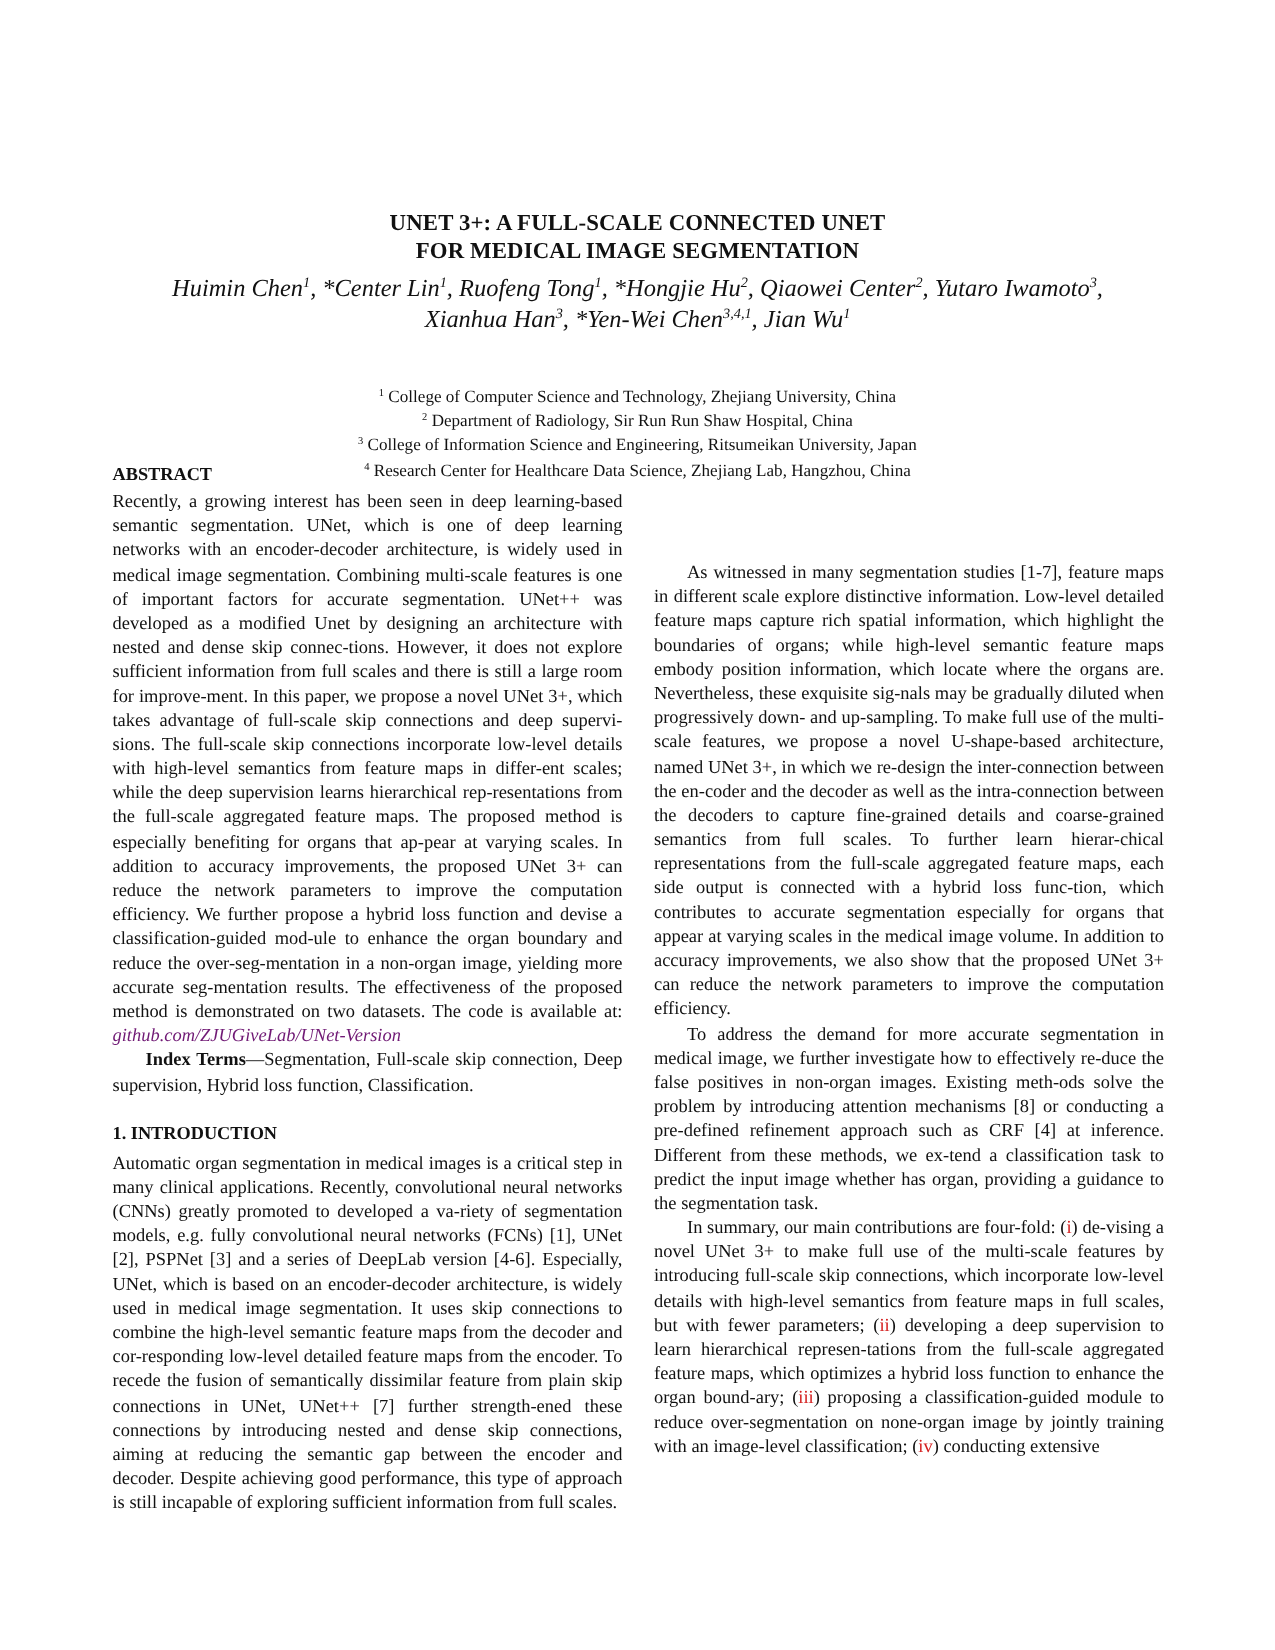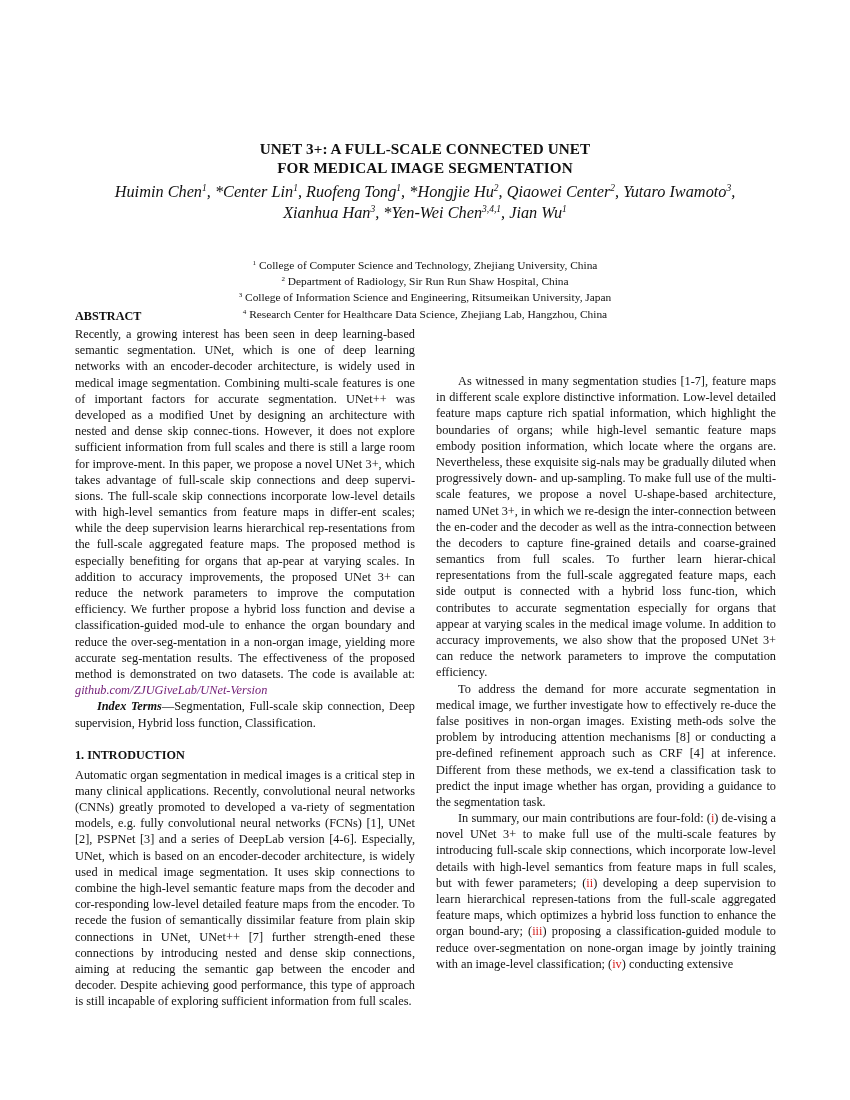--- a/index.html
+++ b/index.html
@@ -29,21 +29,21 @@
   .col-right { left: 436px; top: 308px; }
 
   .section-head {
     text-align: left; font-weight: bold; font-size: 12.2px;
     line-height: 16px; margin: 0 0 2px 0;
   }
   .section-head.intro { margin-top: 16px; margin-bottom: 4px; }
   p { margin: 0; text-align: justify; hyphens: none; }
   p.indent { text-indent: 22px; }
   .link { color: #701a75; font-style: italic; }
-  .index-terms-label { font-style: italic; font-weight: bold; margin-top: 48px; }
+  .index-terms-label { font-weight: bold; margin-top: 48px; }
   .red { color: #d42020; }
 </style>
 </head>
 <body>
 
 <div class="page">
 
   <div class="title">
     <div>UNET 3+: A FULL-SCALE CONNECTED UNET</div>
     <div>FOR MEDICAL IMAGE SEGMENTATION</div>

